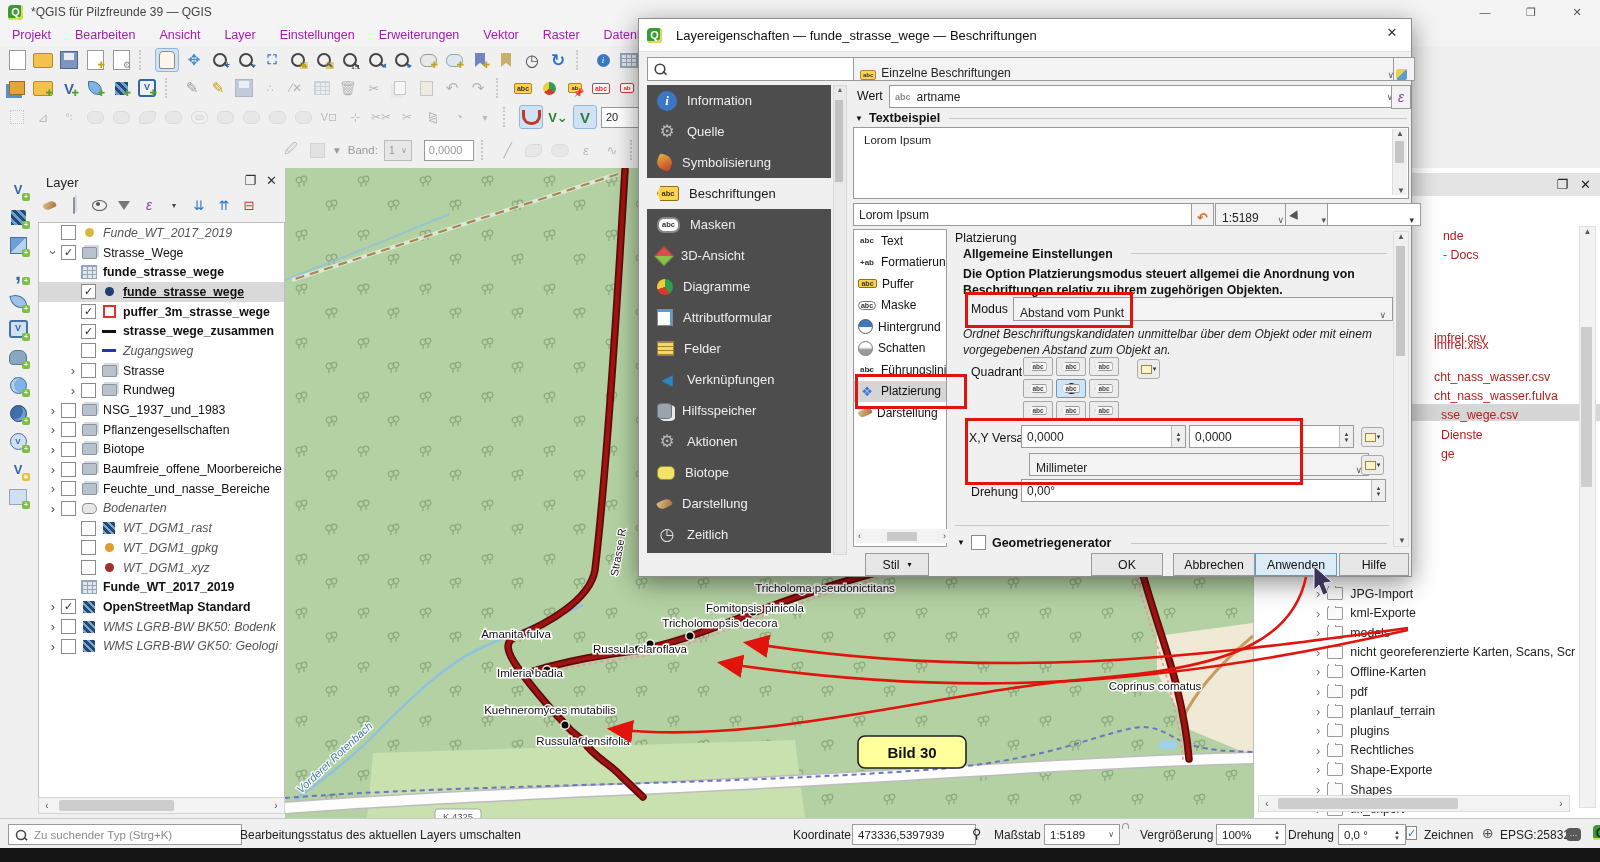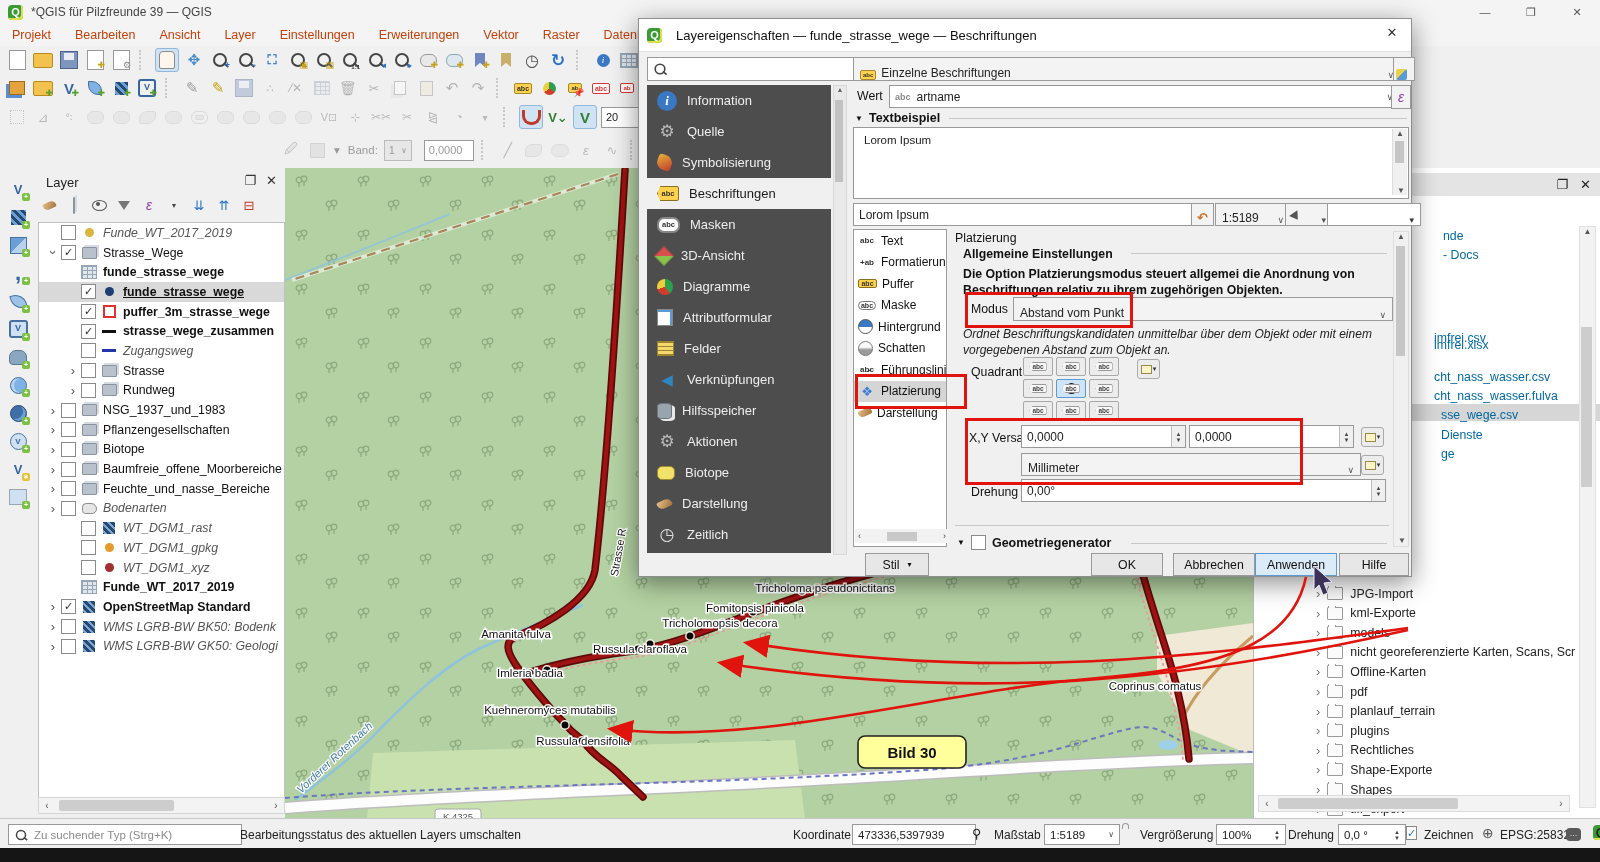--- a/index.html
+++ b/index.html
@@ -7,21 +7,21 @@
           font-family:"Liberation Sans","DejaVu Sans",sans-serif;font-size:12px;color:#222;}
   .abs{position:absolute;}
   
   .titlebar{left:0;top:0;width:1600px;height:24px;background:#f4f4f4;display:flex;align-items:center;}
   .qlogo{width:15px;height:15px;border-radius:4px;background:#3a9b35;color:#fff;font-weight:bold;
          font-size:11px;display:flex;align-items:center;justify-content:center;margin:0 8px 0 8px;box-shadow:inset -2px -2px 0 #dbe14a;}
   .wtitle{color:#444;font-size:12px;}
   .winbtns{position:absolute;right:0;top:0;height:24px;display:flex;}
   .winbtn{width:46px;height:24px;display:flex;align-items:center;justify-content:center;color:#555;font-size:11px;}
   .menubar{left:0;top:24px;width:1600px;height:22px;display:flex;align-items:center;gap:24px;padding-left:12px;background:#f4f4f4;}
-  .menuitem{color:#c2410c;font-size:12.5px;}
+  .menuitem{color:#a21caf;font-size:12.5px;}
   
   .toolrow{left:0;width:1600px;display:flex;align-items:center;gap:4px;background:#f0f0f0;padding-left:6px;}
   .tr1{top:46px;height:28px;} .tr2{top:74px;height:28px;} .tr3{top:102px;height:30px;border-bottom:1px solid #e2e2e2;}
   .tr4{top:132px;height:36px;border-bottom:1px solid #c9c9c9;}
   .ico{width:22px;height:22px;border-radius:3px;display:flex;align-items:center;justify-content:center;
        font-size:12px;position:relative;flex:none;}
   .g{opacity:.4;}
   .tsep{width:7px;height:20px;border-left:2px dotted #c8c8c8;margin:0 3px;flex:none;}
   .sel-tool{background:#cfe3f5;border:1px solid #90b8dc;}
   .i-new{background:#fff;border:1px solid #999;width:15px;height:18px;}
@@ -80,21 +80,21 @@
   .lbl.ul{text-decoration:underline;}
   .hscroll{position:absolute;left:2px;bottom:4px;width:245px;height:15px;background:#f3f3f3;border:1px solid #d5d5d5;display:flex;align-items:center;}
   .hs-arrow{width:16px;text-align:center;color:#555;font-size:10px;}
   .hs-thumb{height:11px;background:#cdcdcd;border-radius:2px;}
   
   .mapwrap{left:285px;top:168px;width:968px;height:650px;overflow:hidden;background:#b3d1a2;}
   
   .browser{left:1253px;top:168px;width:347px;height:650px;background:#fff;border-left:1px solid #bbb;}
   .br-head{position:absolute;left:0;top:5px;width:347px;height:23px;background:#e4e4e4;}
   .br-headbtns{position:absolute;right:10px;top:9px;display:flex;gap:12px;color:#222;font-size:13px;font-weight:bold;}
-  .br-item{position:absolute;font-size:12.3px;color:#0369a1;white-space:nowrap;}
+  .br-item{position:absolute;font-size:12.3px;color:#b91c1c;white-space:nowrap;}
   .br-selbar{position:absolute;left:158px;top:236px;width:195px;height:17px;background:#d6d6d6;}
   .br-folder{position:absolute;left:62px;display:flex;align-items:center;gap:7px;white-space:nowrap;font-size:12.3px;color:#222;width:280px;overflow:hidden;}
   .bchev{color:#777;font-size:13px;}
   .bfold{width:14px;height:11px;background:#fbfbfb;border:1px solid #9a9a9a;border-radius:1px;position:relative;flex:none;}
   .bfold:before{content:"";position:absolute;left:0;top:-3px;width:6px;height:2px;background:#fbfbfb;border:1px solid #9a9a9a;border-bottom:none;}
   .vscroll{position:absolute;right:5px;top:58px;width:15px;height:580px;background:#f2f2f2;border:1px solid #e0e0e0;}
   .vs-thumb{position:absolute;left:1px;width:11px;background:#cdcdcd;}
   .br-hscroll{position:absolute;left:4px;bottom:6px;width:310px;height:15px;background:#f3f3f3;border:1px solid #dcdcdc;display:flex;align-items:center;}
   
   .dialog{left:638px;top:18px;width:772px;height:557px;background:#f0f0f0;border:1px solid #8e8e8e;
@@ -1115,21 +1115,21 @@
     <div class="spin" style="left:382px;top:406px;width:158px;height:21px;">
       <span>0,0000</span>
         <span class="btns">▲<br>▼</span>
     </div>
     <div class="spin" style="left:550px;top:406px;width:158px;height:21px;">
       <span>0,0000</span>
         <span class="btns">▲<br>▼</span>
     </div>
     <div class="ddbtn" style="left:722px;top:408px;"></div>
 
-    <div class="combo" style="left:382px;top:434px;width:326px;height:21px;">
+    <div class="combo" style="left:390px;top:434px;width:326px;height:21px;">
       <span>Millimeter</span>
         <span class="chev">∨</span>
     </div>
     <div class="ddbtn" style="left:722px;top:436px;"></div>
 
     <span class="plain" style="left:332px;top:466px;">Drehung</span>
     <div class="spin" style="left:382px;top:460px;width:358px;height:21px;">
       <span>0,00°</span>
         <span class="btns">▲<br>▼</span>
     </div>

